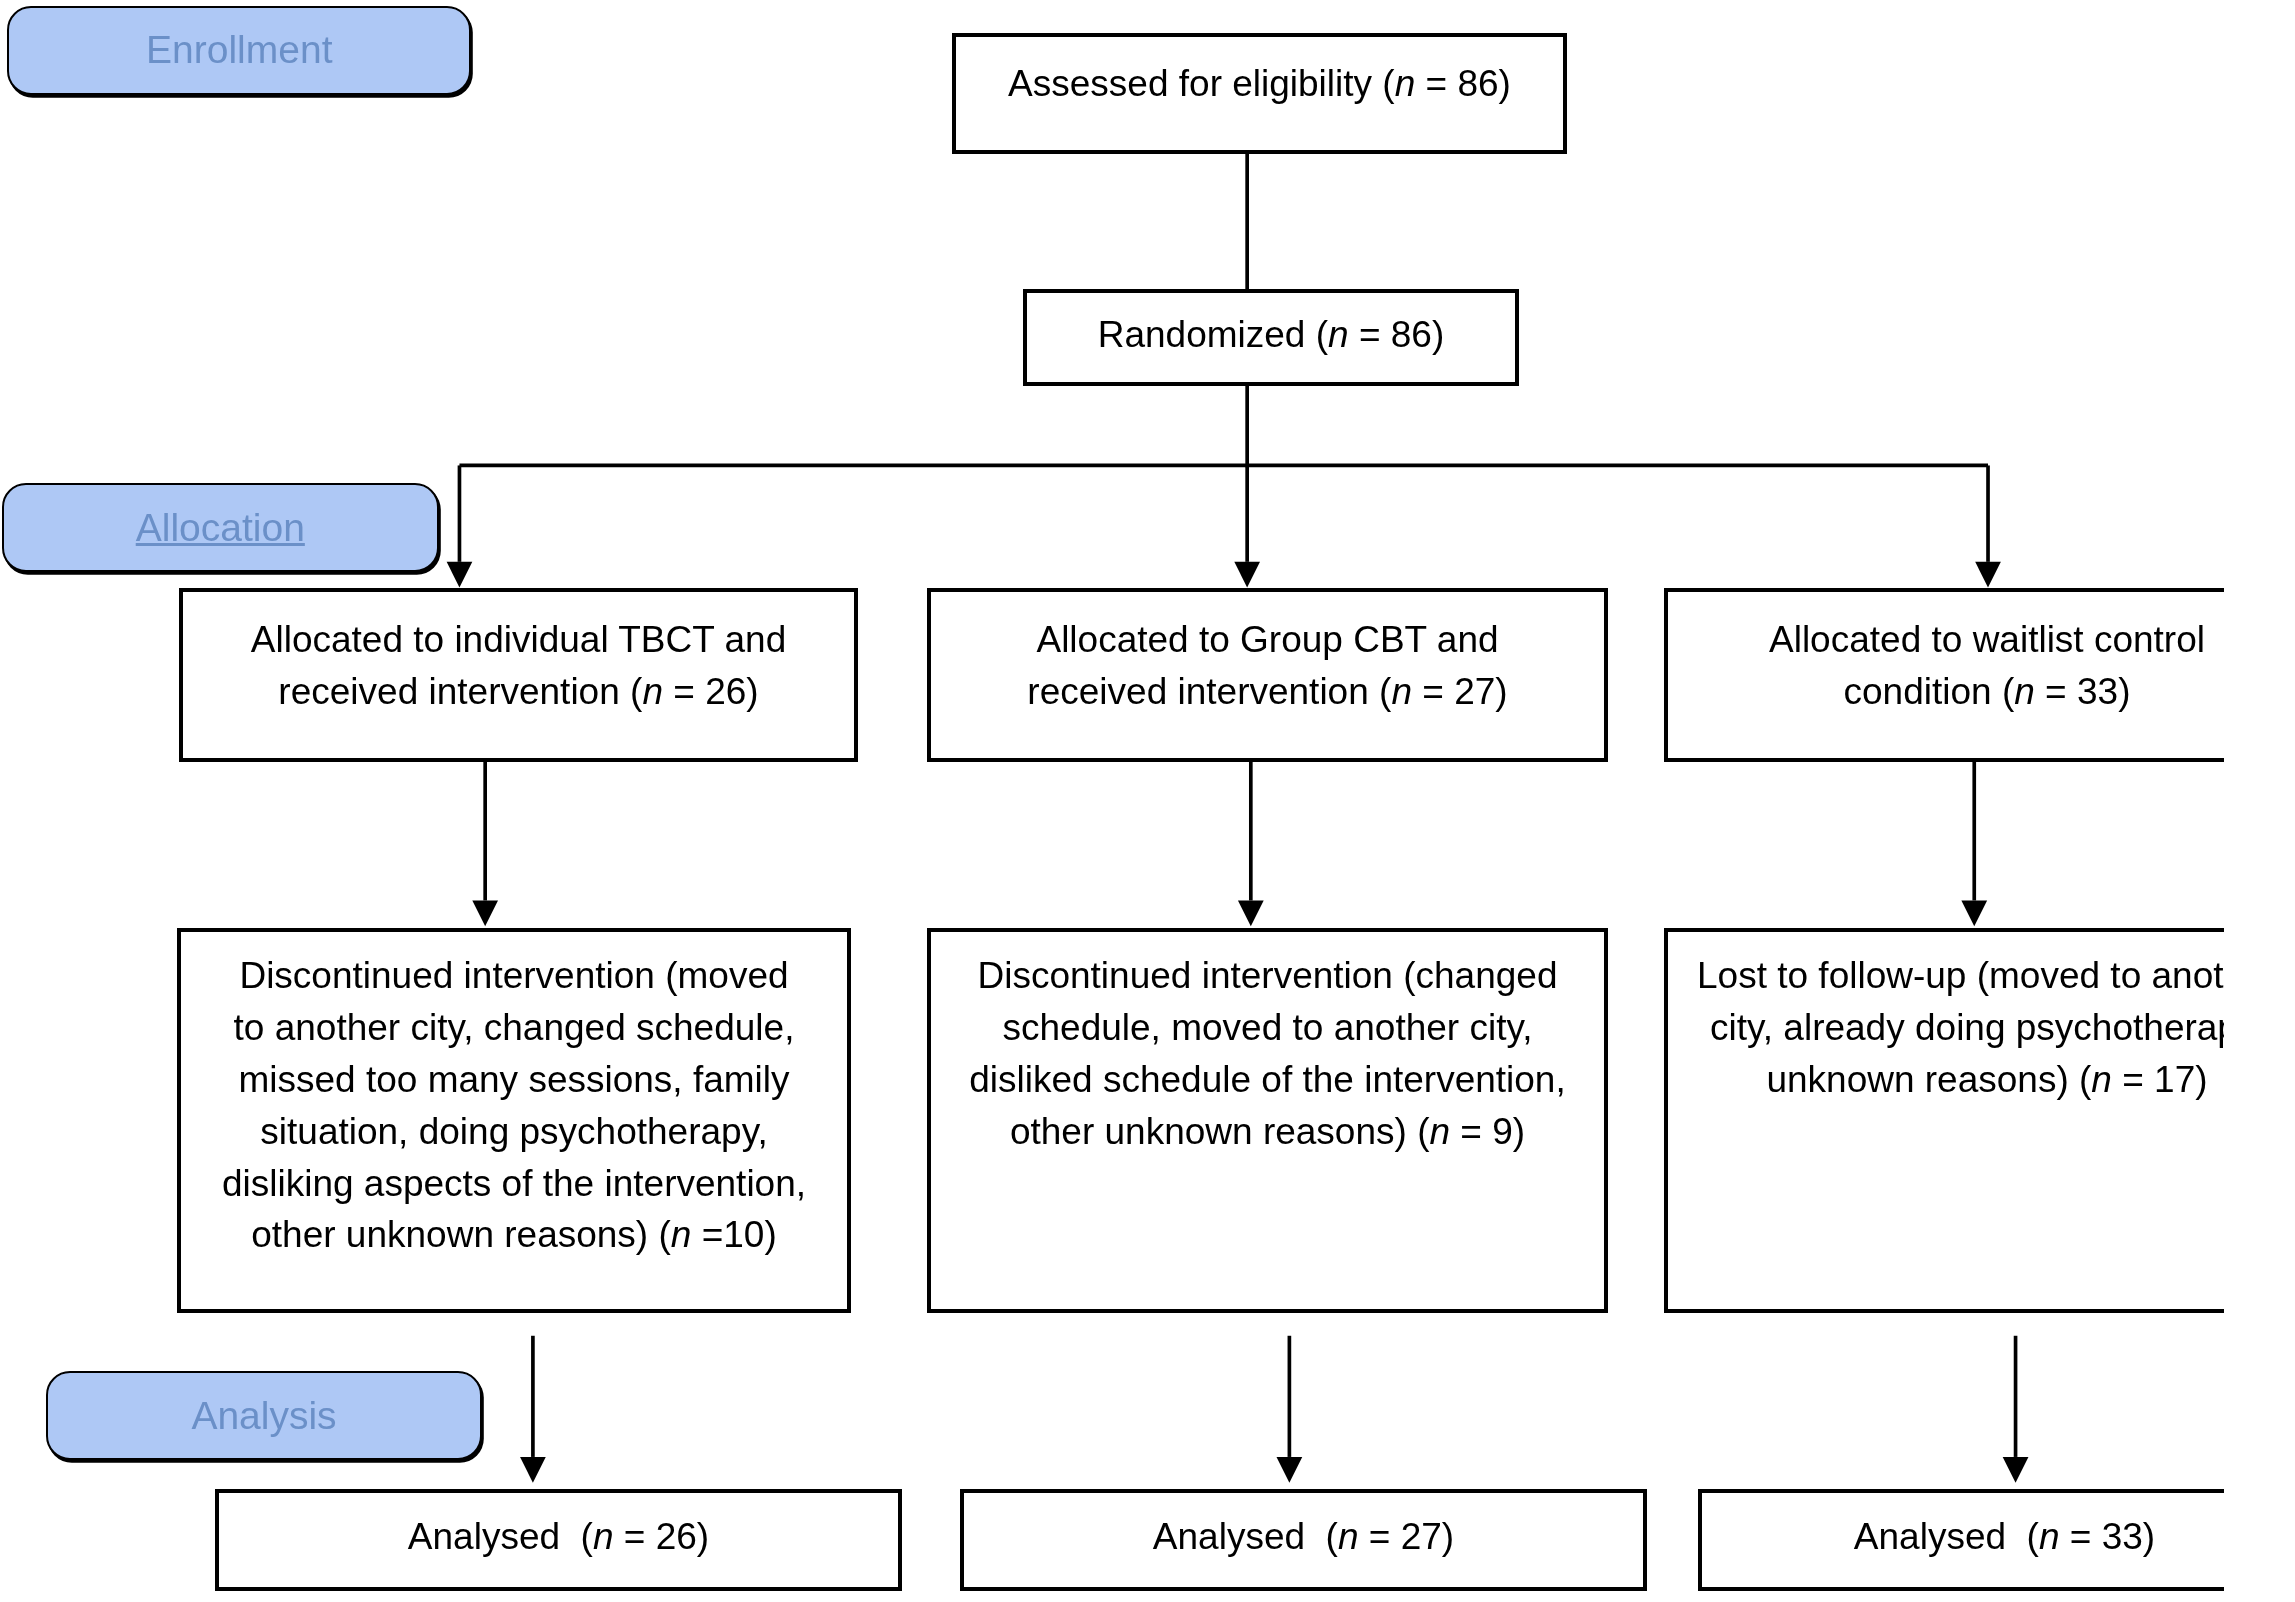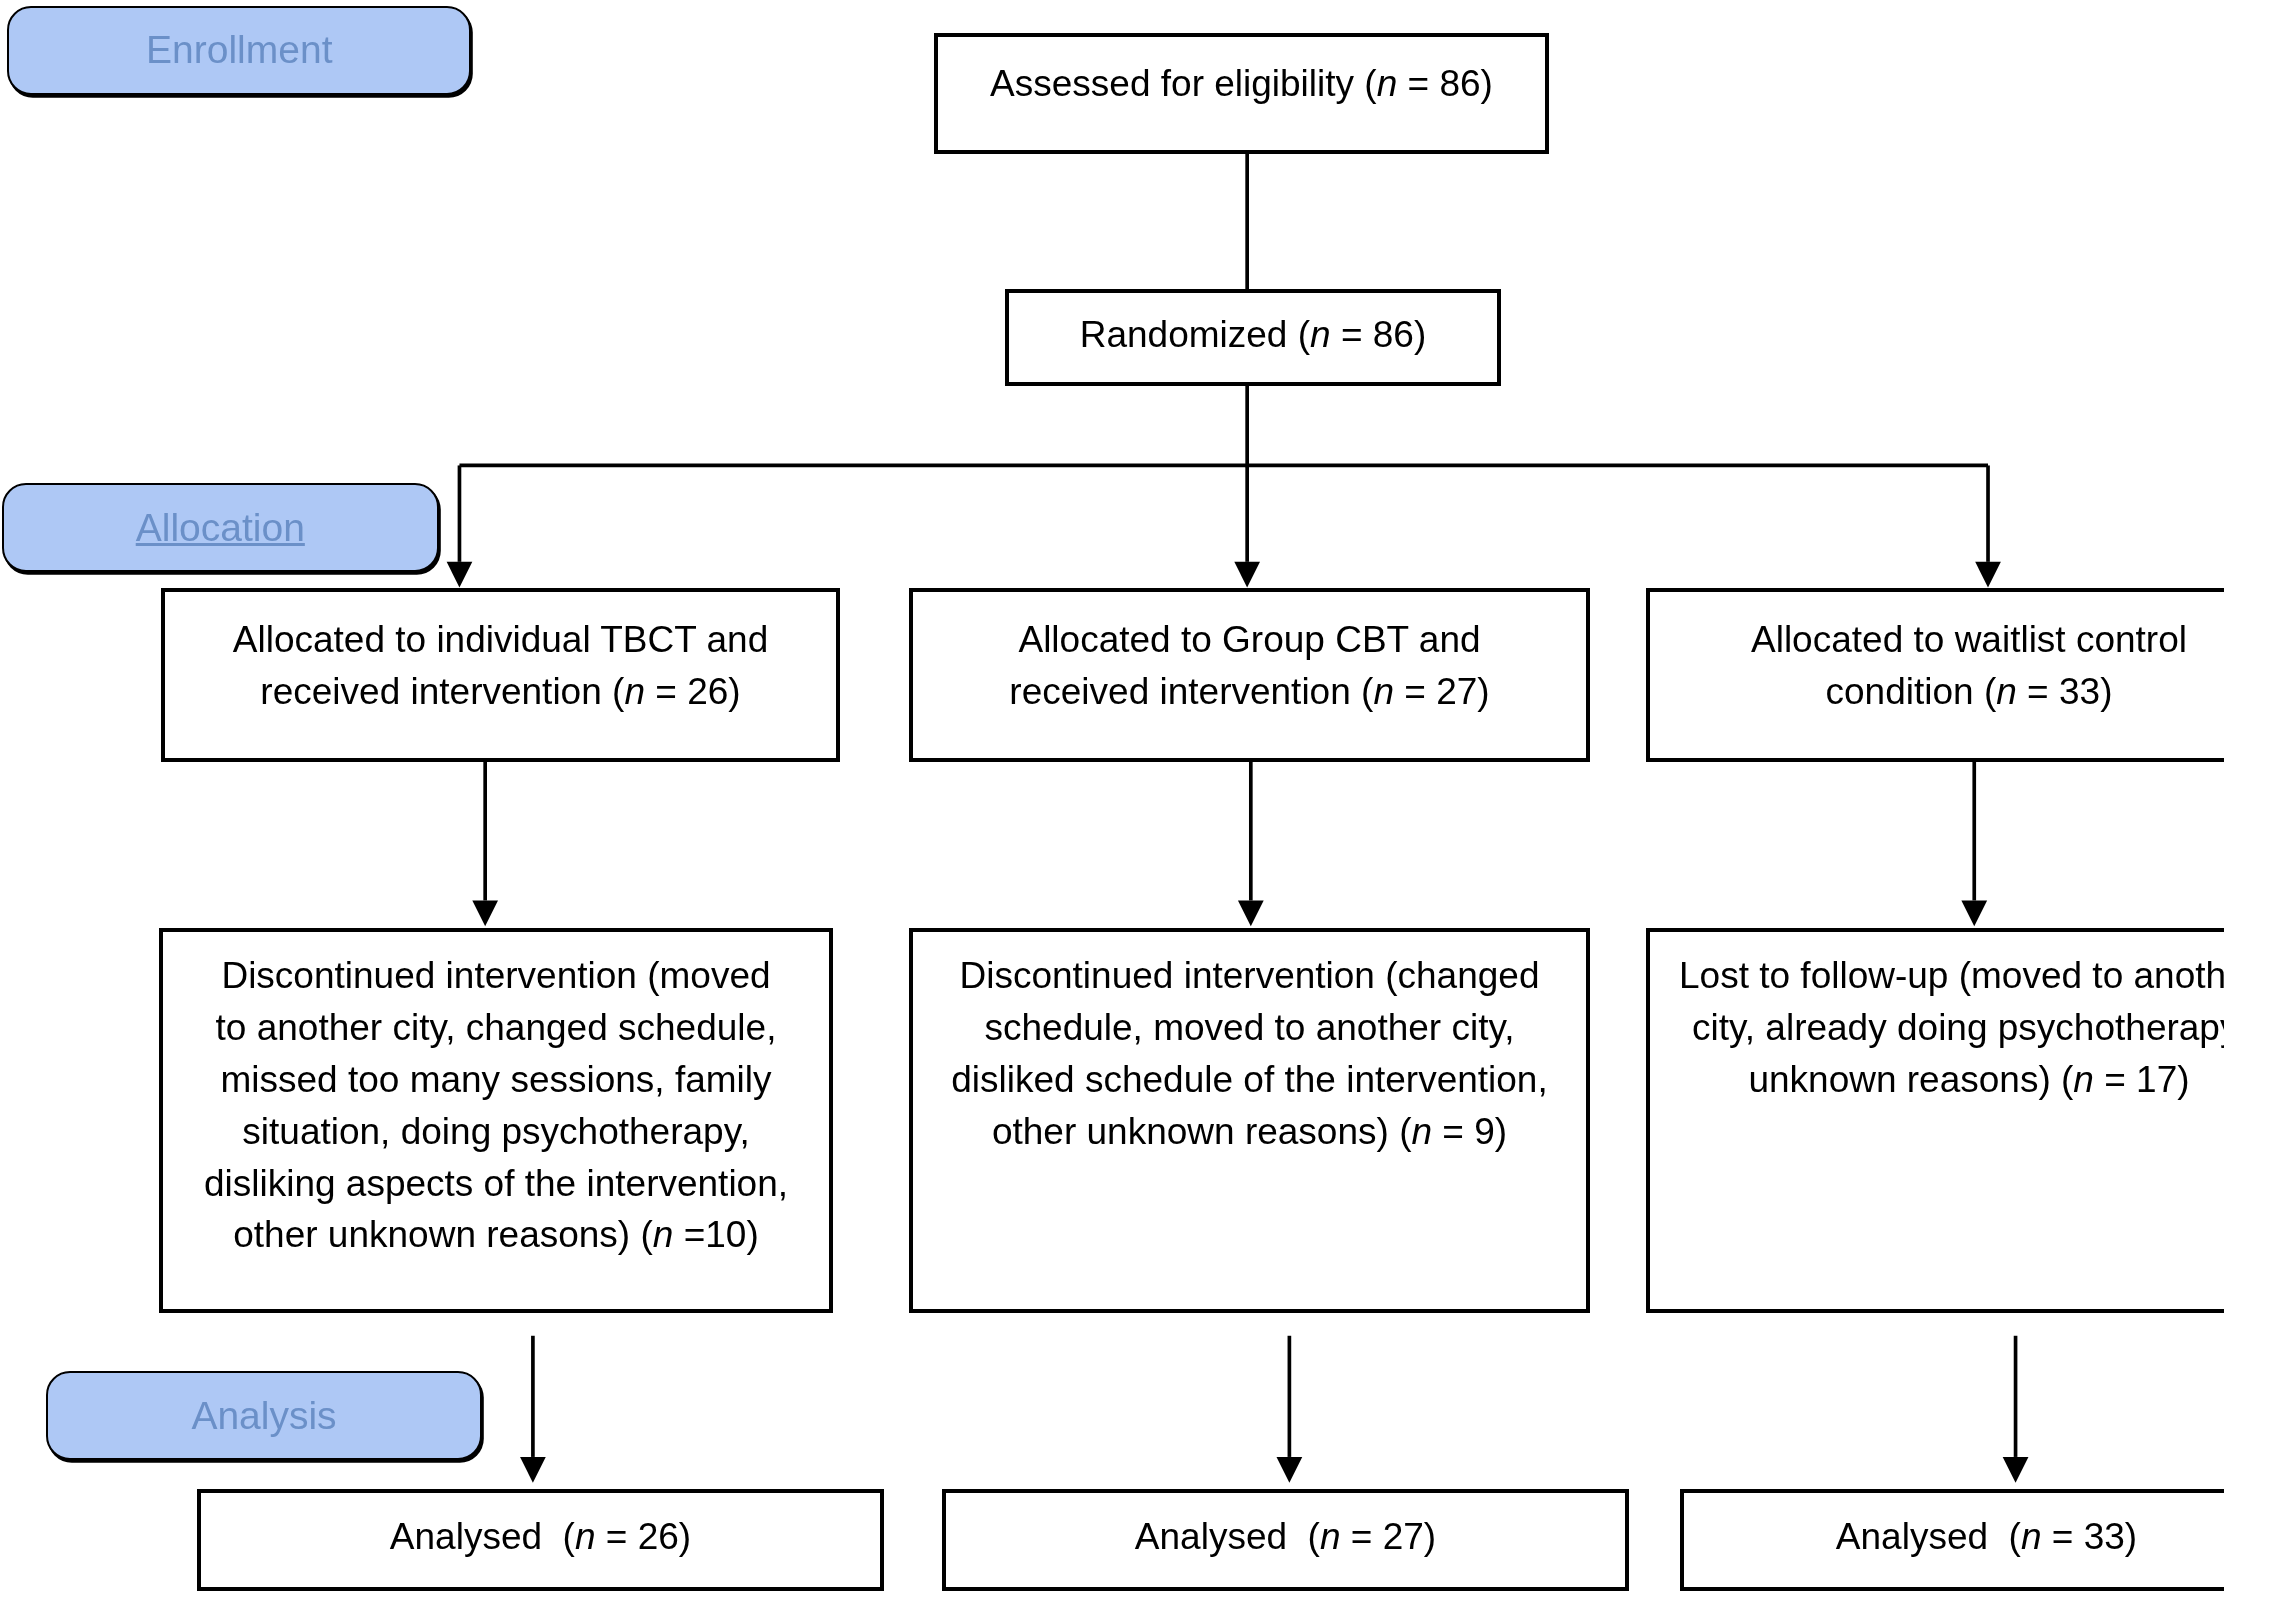--- a/index.html
+++ b/index.html
@@ -19,21 +19,21 @@
   }
   #lbl-enrollment { left:7.3px;  top:5.5px;    width:464px; height:89px;  }
   #lbl-allocation { left:1.8px;  top:483px;  width:437px; height:89px;text-decoration:underline;  }
   #lbl-followup   { left:7.3px;  top:795px;  width:432px; height:94px; }
   #lbl-analysis   { left:46px; top:1371px; width:436px; height:89px;  }
 
   .fbox {
     position:absolute; box-sizing:border-box;
     background:#ffffff; border:4.6px solid #000;
     display:flex; justify-content:center; text-align:center;
-    font-size:37px; line-height:1.4;
+    font-size:37px; line-height:1.4;margin-left:18px;
   }
   .fbox .txt { white-space:pre-line; width:100%; }
   .v-center { align-items:center; }
   .v-top    { align-items:flex-start; }
 
   #box-assessed   { left:934px; top:33px;   width:615px; height:121px; padding:0 9.2px 20px 9.2px; }
   #box-randomized { left:1005px; top:289px;  width:496px; height:97px; padding:0 9.2px 5.5px 9.2px; }
 
   #box-alloc-tbct     { left:161px;  top:588px;  width:679px; height:174px; padding:22px 5.5px 0 5.5px; }
   #box-alloc-cbt      { left:909px;  top:588px;  width:681px; height:174px; padding:22px 5.5px 0 5.5px; }

